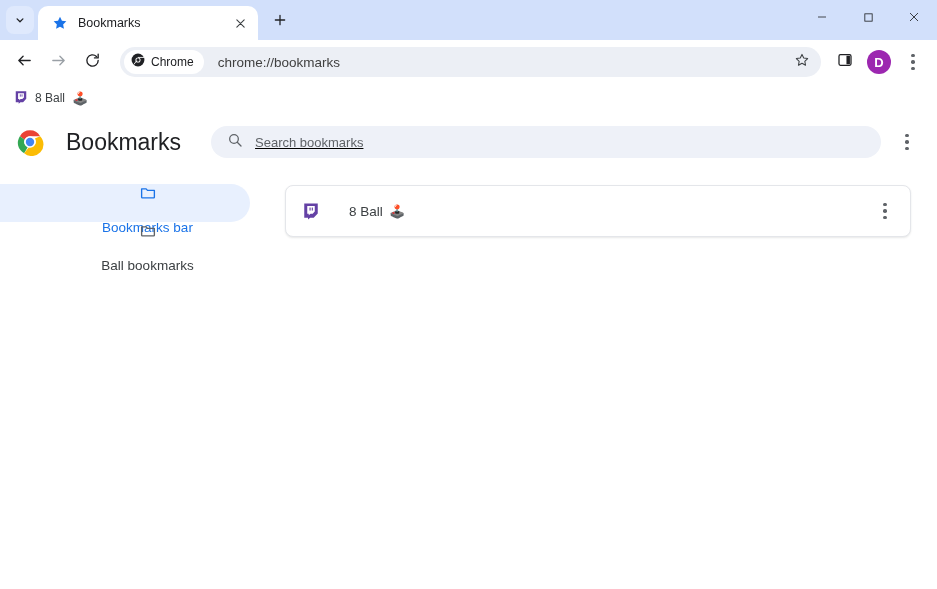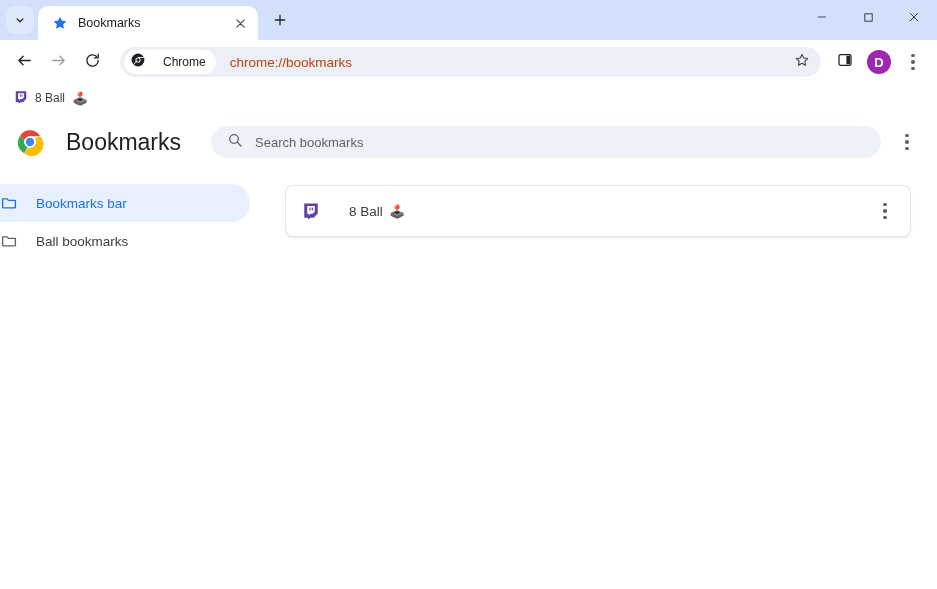--- a/index.html
+++ b/index.html
@@ -89,29 +89,29 @@
     margin: 0 6px 0 10px;
     padding: 0 4px 0 4px;
     position: relative;
   }
   .chrome-chip {
     height: 24px;
     background: #ffffff;
     border-radius: 12px;
     display: flex; align-items: center;
     padding: 0 10px 0 7px;
-    gap: 18px;
+    gap: 6px;
     flex: none;
   }
   .chrome-chip .label {
     font-size: 12px; color: #202124; font-weight: 500;
   }
   .omni-url {
     font-size: 13.5px;
-    color: #c2410c;
+    color: #404040;
     margin-left: 14px;
     white-space: nowrap;
   }
   .omni-star {
     position: absolute; right: 6px;
     width: 26px; height: 26px;
     border-radius: 50%;
     display: flex; align-items: center; justify-content: center;
   }
   .avatar {
@@ -168,20 +168,21 @@
   .searchbox {
     flex: 1;
     max-width: 690px;
     height: 32px;
     background: #eef1f8;
     border-radius: 16px;
     display: flex; align-items: center;
     margin-left: 30px;
     padding: 0 16px;
     gap: 12px;
+    text-decoration: underline;
   }
   .searchbox input {
     border: none; outline: none; background: transparent;
     font-family: "Liberation Sans", sans-serif;
     font-size: 13px;
     color: #3c4043;
     flex: 1;
   }
   .searchbox input::placeholder { color: #5f6368; }
   .header-menu {
@@ -191,24 +192,26 @@
     display: flex; align-items: center; justify-content: center;
     flex: none;
   }
 
   .body-row { display: flex; }
   .sidebar { width: 285px; flex: none; padding-top: 12px; }
   .side-item {
     height: 38px;
     display: flex; align-items: center;
     gap: 18px;
+    padding-left: 45px;
     font-size: 13.5px;
     color: #3c4043;
     border-radius: 0 19px 19px 0;
     margin-right: 35px;
+    flex-direction: column;
   }
   .side-item.selected {
     background: #e8f0fe;
     color: #1a73e8;
     font-weight: 500;
   }
   .side-item svg { flex: none; display:block; }
 
   .content { flex: 1; padding: 13px 26px 0 0; }
   .card {

